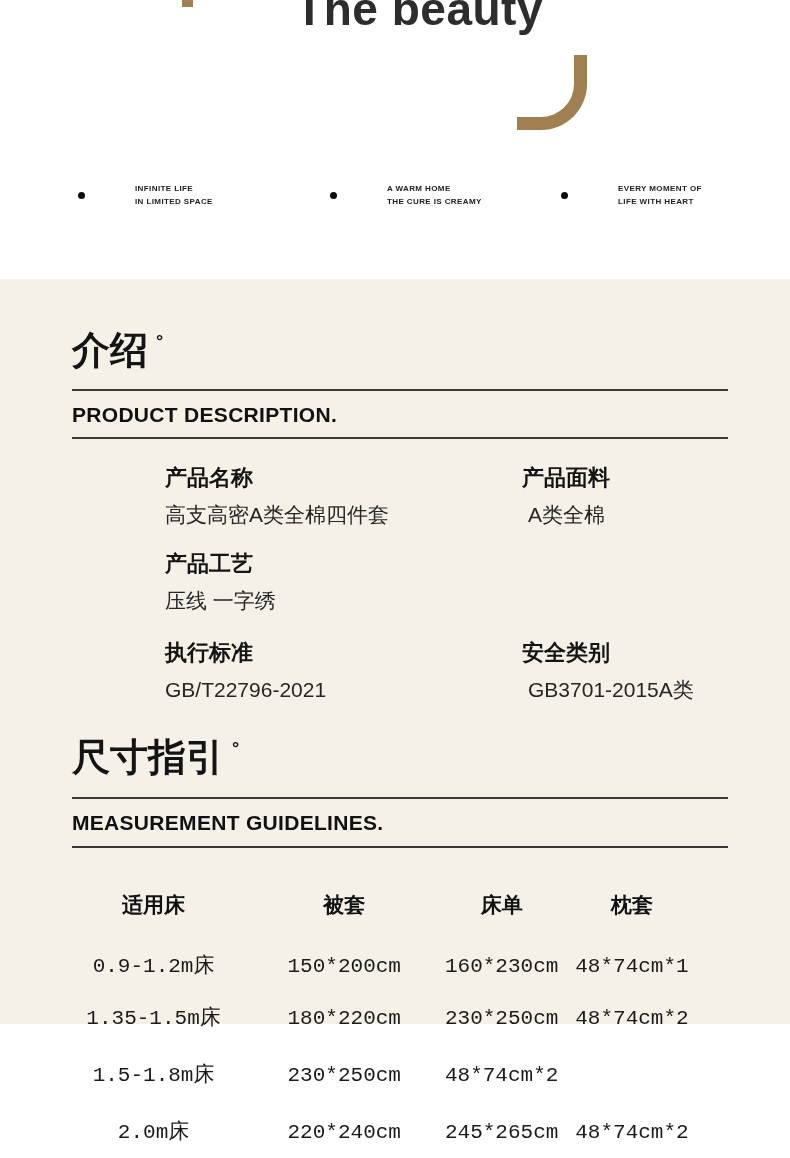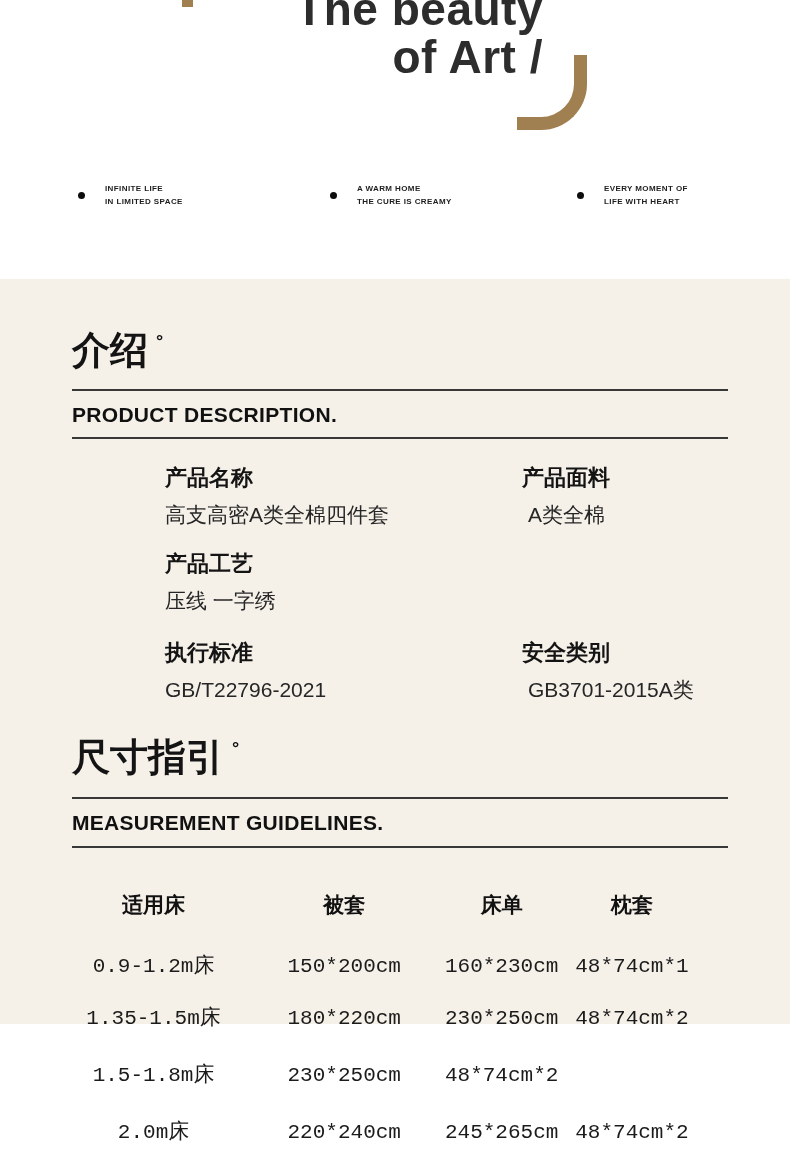--- a/index.html
+++ b/index.html
@@ -7,24 +7,24 @@
         font-family:"Liberation Sans","DejaVu Sans",sans-serif;color:#1c1c1c;}
 
   
   .gold-tick{position:absolute;left:182px;top:0;width:11px;height:7px;background:#a07f50;}
   .hero-title{position:absolute;top:-15px;right:247px;text-align:right;
               font-size:46px;line-height:48px;font-weight:800;letter-spacing:.5px;color:#2d2d2d;}
   .gold-j{position:absolute;left:517px;top:55px;width:70px;height:75px;box-sizing:border-box;
           border-right:13px solid #a07f50;border-bottom:13px solid #a07f50;
           border-bottom-right-radius:46px;}
   .tagline{position:absolute;top:182px;display:flex;align-items:center;gap:20px;}
-  .tagline.t1{left:78px;} .tagline.t2{left:330px;} .tagline.t3{left:577px;}
+  .tagline.t1{left:78px;} .tagline.t2{left:330px;} .tagline.t3{left:561px;}
   .bullet{width:7px;height:7px;border-radius:50%;background:#0d0d0d;flex:0 0 auto;}
   .tagline-text{display:flex;flex-direction:column;font-size:8px;line-height:13px;
-                font-weight:700;letter-spacing:.4px;color:#1d1d1d;white-space:nowrap;}
+                font-weight:700;letter-spacing:.4px;color:#1d1d1d;white-space:nowrap;margin-left:30px;}
 
   
   .beige{position:absolute;left:0;top:279px;width:790px;height:745px;background:#f5f1e9;}
   .sec-heading{position:absolute;left:72px;margin:0;font-size:38px;font-weight:700;color:#141414;}
   .sec-heading .deg{font-size:18px;font-weight:700;position:relative;top:-16px;margin-left:8px;}
   .h-intro{top:46px;} .h-sizes{top:453px;}
   .divider{position:absolute;left:72px;width:656px;height:2px;background:#383838;}
   .d1{top:110px;} .d2{top:158px;} .d3{top:518px;} .d4{top:567px;}
   .sec-sub{position:absolute;left:72px;font-size:21px;font-weight:700;letter-spacing:.3px;color:#111;}
   .s-intro{top:124px;} .s-sizes{top:532px;}
@@ -51,21 +51,20 @@
 </style>
 </head>
 <body>
 
 <div class="page">
 
   <div class="gold-tick"></div>
 
   <div class="hero-title">
     <div>The beauty</div>
-    <div>of Art /</div>
   </div>
 
   <div class="gold-j"></div>
 
   <div class="tagline t1">
     <span class="bullet"></span>
     <span class="tagline-text">
       <span>INFINITE LIFE</span>
       <span>IN LIMITED SPACE</span>
     </span>

